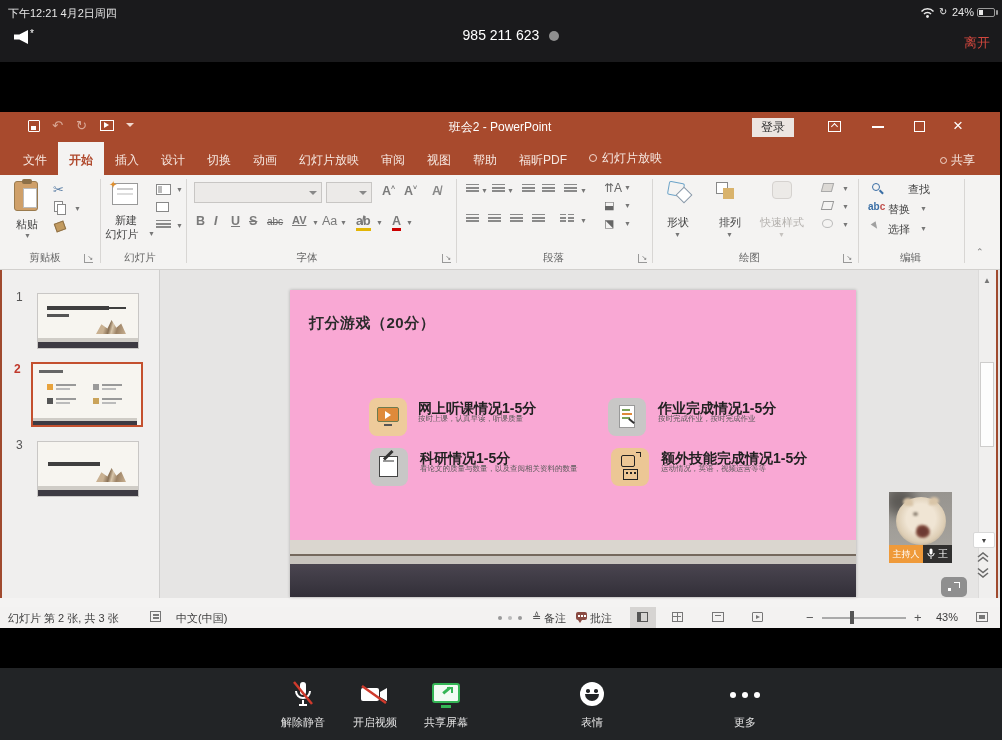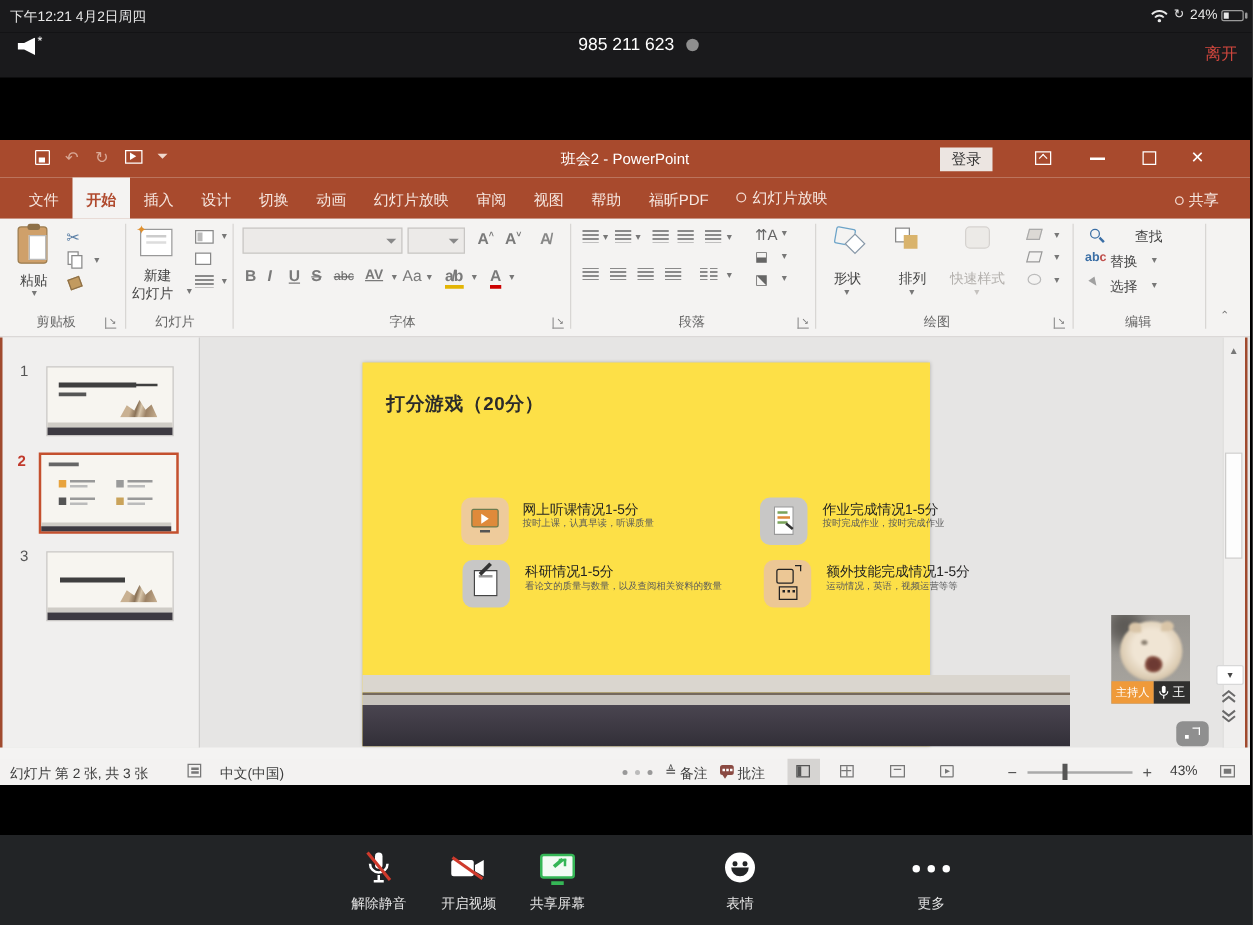--- a/index.html
+++ b/index.html
@@ -23,23 +23,23 @@
 .fbtn{position:absolute;font-size:12.5px;color:#7a7a7a;font-weight:bold}
 .lines{display:inline-block;width:13px;height:10px;background:repeating-linear-gradient(#8a8a8a 0 1.4px,transparent 1.4px 3.2px)}
 .car{font-size:7px;color:#777}
 
 .work{left:0;top:158px;width:1000px;height:328px;background:#e6e5e4}
 .thumbs{position:absolute;left:0;top:0;width:160px;height:328px;background:#f0efee;border-right:1px solid #cfcecd}
 .thumb{position:absolute;background:#f7f5f0;box-shadow:0 0 0 1px #c9c7c5}
 .tnum{position:absolute;font-size:12px;color:#555}
 .sbar{left:0;top:495px;width:1000px;height:21px;background:#f3f2f1;color:#3c3c3c;font-size:11px}
 
-.slide{position:absolute;left:290px;top:20px;width:454px;height:307px;background:#fde047;box-shadow:0 0 3px rgba(0,0,0,.25)}
+.slide{position:absolute;left:290px;top:20px;width:566px;height:307px;background:#f9a8d4;box-shadow:0 0 3px rgba(0,0,0,.25)}
 .isq{position:absolute;width:38px;height:38px;border-radius:8px}
-.ittl{position:absolute;font-size:11px;font-weight:normal;color:#222;white-space:nowrap}
+.ittl{position:absolute;font-size:14px;font-weight:bold;color:#222;white-space:nowrap}
 .idsc{position:absolute;font-size:7.5px;color:#5a5a5a;width:170px;line-height:1.35}
 
 .cbar{left:0;top:668px;width:1002px;height:72px;background:#222426;color:#e4e4e4;font-size:11px}
 .clabel{position:absolute;top:47px;width:110px;text-align:center}
 .dot{width:4px;height:4px;border-radius:50%;background:#2d2d2d;display:inline-block}
 
 .vthumb{left:889px;top:492px;width:63px;height:71px;background:linear-gradient(#97948f,#aaa7a1);overflow:hidden}
 </style>
 </head>
 <body>
@@ -153,21 +153,21 @@
     <span class="fbtn" style="left:249px;top:39px;text-decoration:line-through">S</span>
     <span class="fbtn" style="left:267px;top:41px;font-size:10px;text-decoration:line-through;font-weight:normal;color:#666">abc</span>
     <span class="fbtn" style="left:292px;top:39px;font-size:11px"><u>AV</u></span>
     <span class="abs car" style="left:312px;top:44px">▼</span>
     <span class="fbtn" style="left:322px;top:39px;font-weight:normal">Aa</span>
     <span class="abs car" style="left:340px;top:44px">▼</span>
     <span class="fbtn" style="left:356px;top:39px;border-bottom:3px solid #e3b505">a̸b</span>
     <span class="abs car" style="left:376px;top:44px">▼</span>
     <span class="fbtn" style="left:392px;top:39px;border-bottom:3px solid #c00">A</span>
     <span class="abs car" style="left:406px;top:44px">▼</span>
-    <span class="glabel" style="left:187px;width:270px">字体</span>
+    <span class="glabel" style="left:172px;width:270px">字体</span>
     <span class="abs launch" style="left:442px">↘</span>
     <span class="vdiv" style="left:456px"></span>
 
     <span class="abs" style="left:466px;top:9px"><span class="lines"></span></span>
     <span class="abs car" style="left:481px;top:12px">▼</span>
     <span class="abs" style="left:492px;top:9px"><span class="lines"></span></span>
     <span class="abs car" style="left:507px;top:12px">▼</span>
     <span class="abs" style="left:522px;top:9px"><span class="lines"></span></span>
     <span class="abs" style="left:542px;top:9px"><span class="lines"></span></span>
     <span class="abs" style="left:564px;top:9px"><span class="lines"></span></span>

